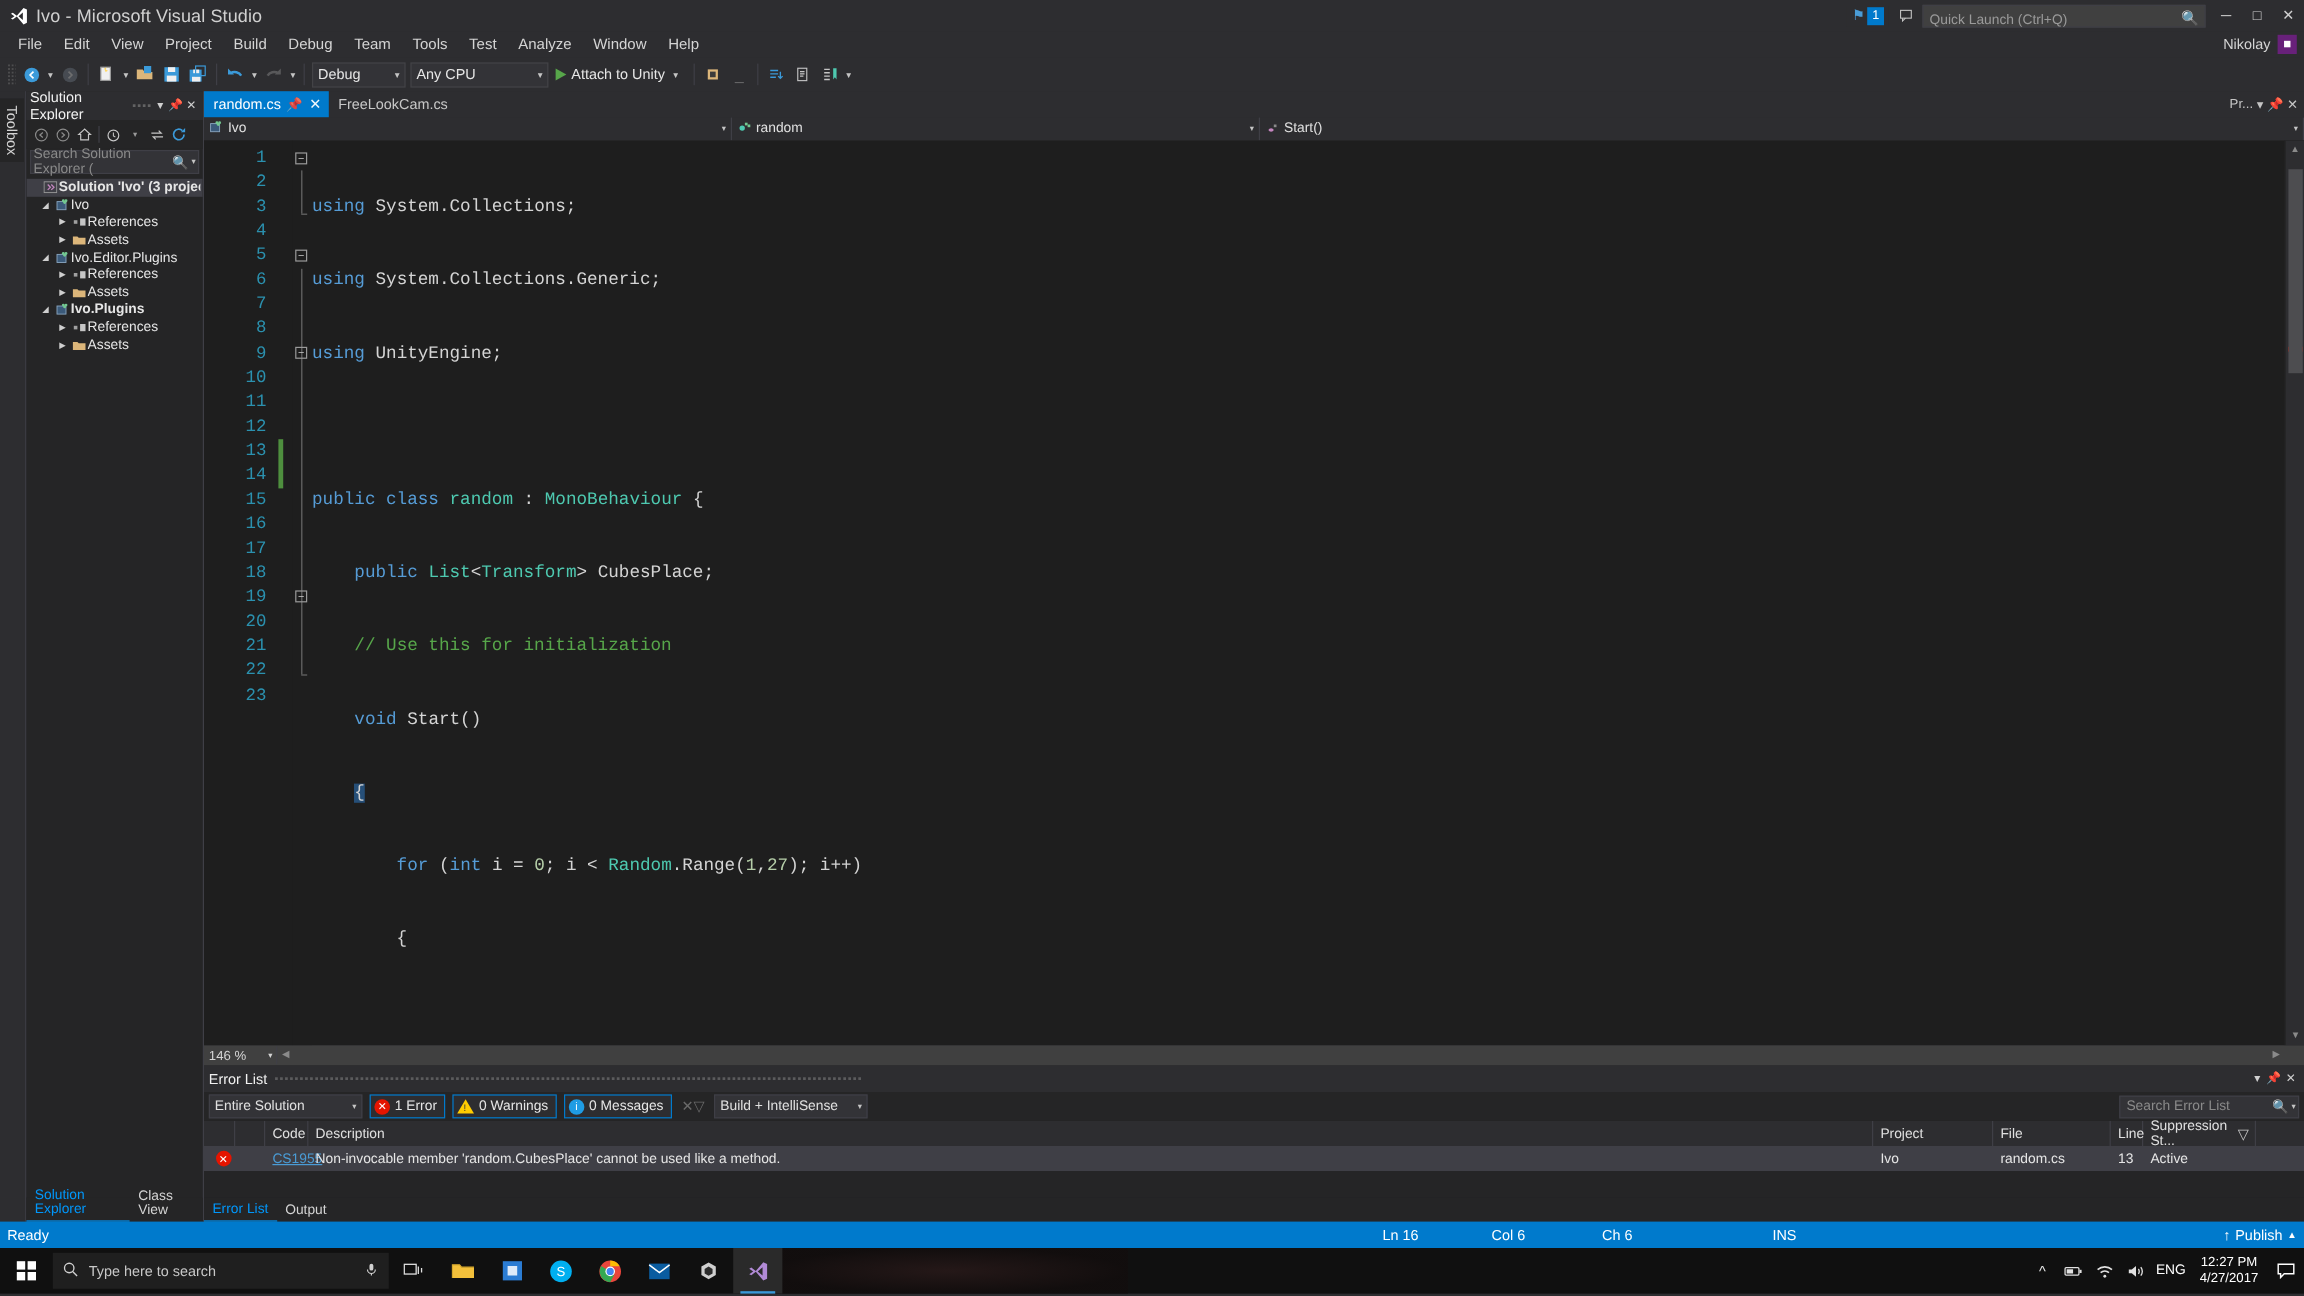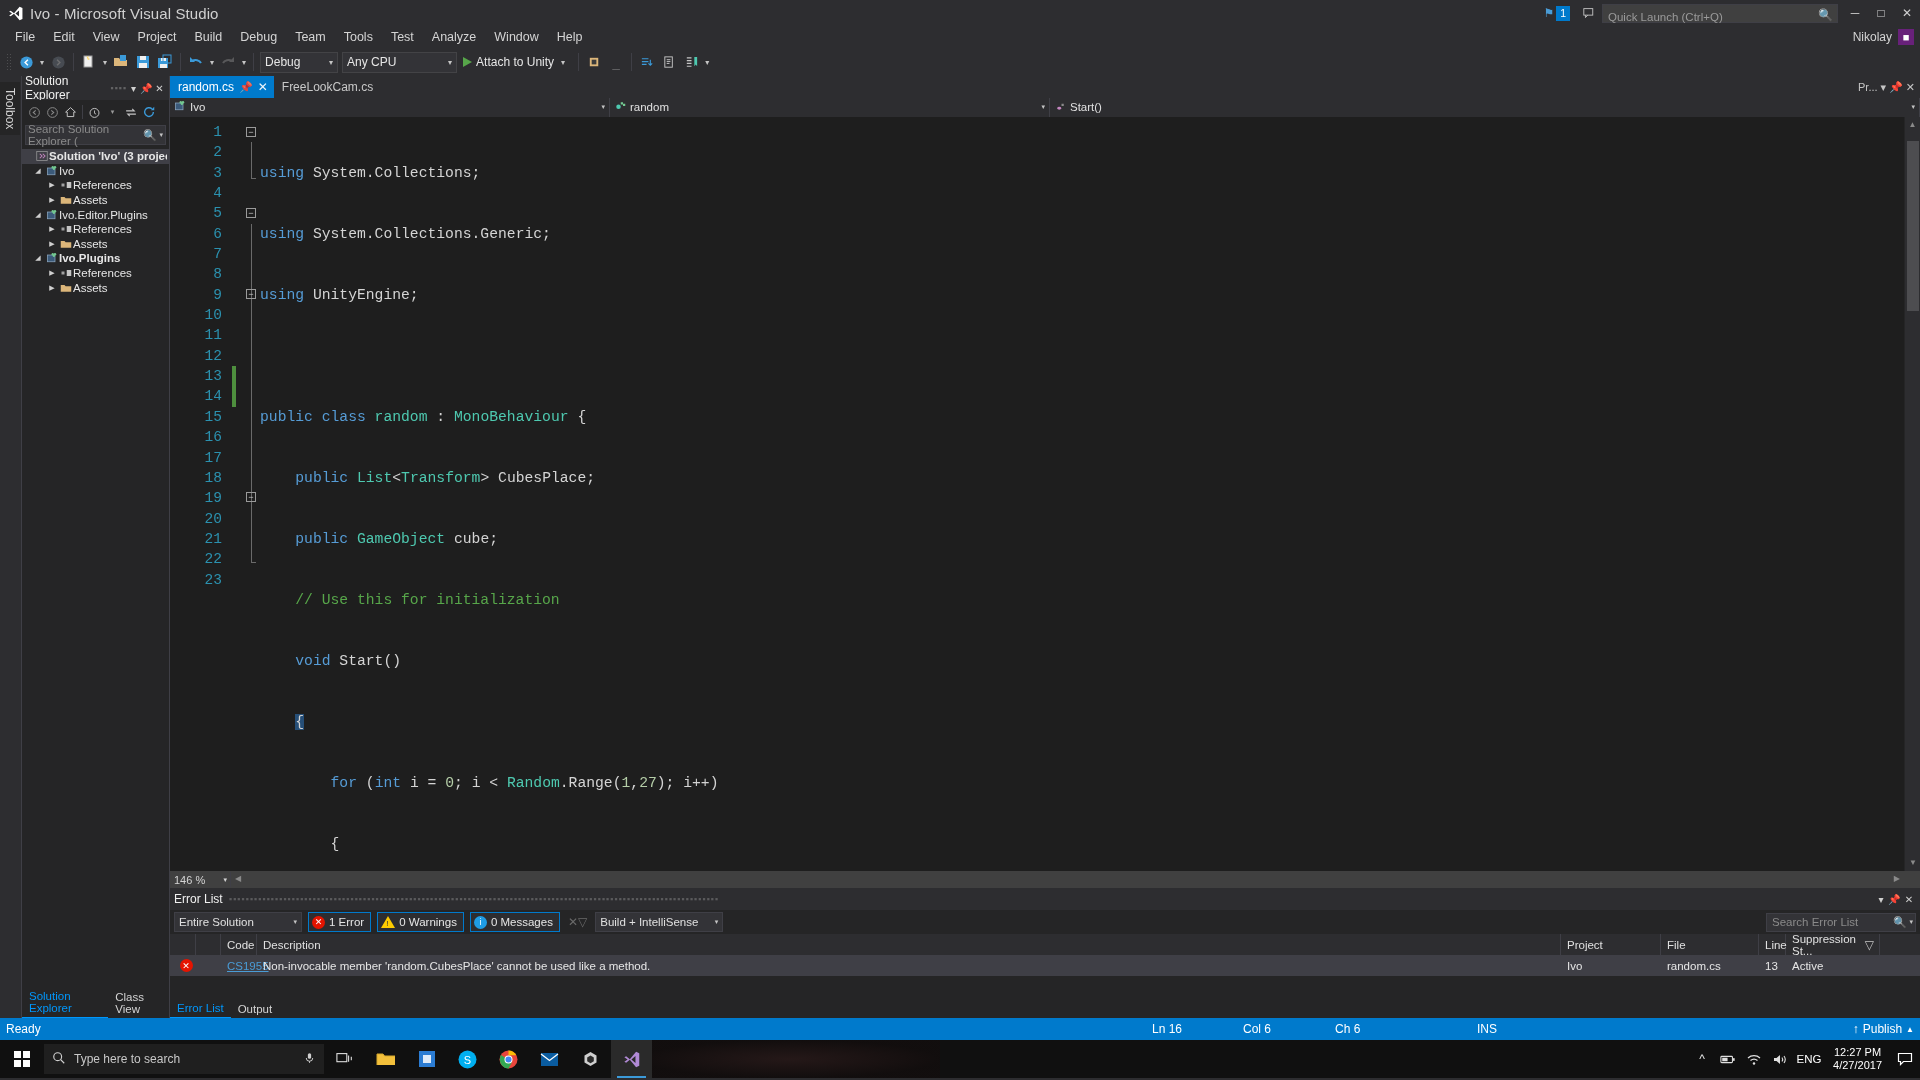--- a/index.html
+++ b/index.html
@@ -651,21 +651,20 @@
           </div>
         </div>
 
         <div class="codetext">
           <div class="cl"><span class="k">using</span> <span class="id">System.Collections;</span></div>
           <div class="cl"><span class="k">using</span> <span class="id">System.Collections.Generic;</span></div>
           <div class="cl"><span class="k">using</span> <span class="id">UnityEngine;</span></div>
           <div class="cl"></div>
           <div class="cl"><span class="k">public class</span> <span class="ty">random</span> <span class="pl">:</span> <span class="ty">MonoBehaviour</span> <span class="pl">{</span></div>
           <div class="cl">    <span class="k">public</span> <span class="ty">List</span><span class="pl">&lt;</span><span class="ty">Transform</span><span class="pl">&gt;</span> <span class="pl">CubesPlace;</span></div>
-          <div class="cl">    <span class="k">public</span> <span class="ty">GameObject</span> <span class="pl">cube;</span></div>
           <div class="cl">    <span class="cm">// Use this for initialization</span></div>
           <div class="cl">    <span class="k">void</span> <span class="pl">Start()</span></div>
           <div class="cl">    <span class="hl-brace">{</span></div>
           <div class="cl">        <span class="k">for</span> <span class="pl">(</span><span class="k">int</span> <span class="pl">i = </span><span class="nm">0</span><span class="pl">; i &lt; </span><span class="ty">Random</span><span class="pl">.Range(</span><span class="nm">1</span><span class="pl">,</span><span class="nm">27</span><span class="pl">); i++)</span></div>
           <div class="cl">        <span class="pl">{</span></div>
           
           
           
           
           

